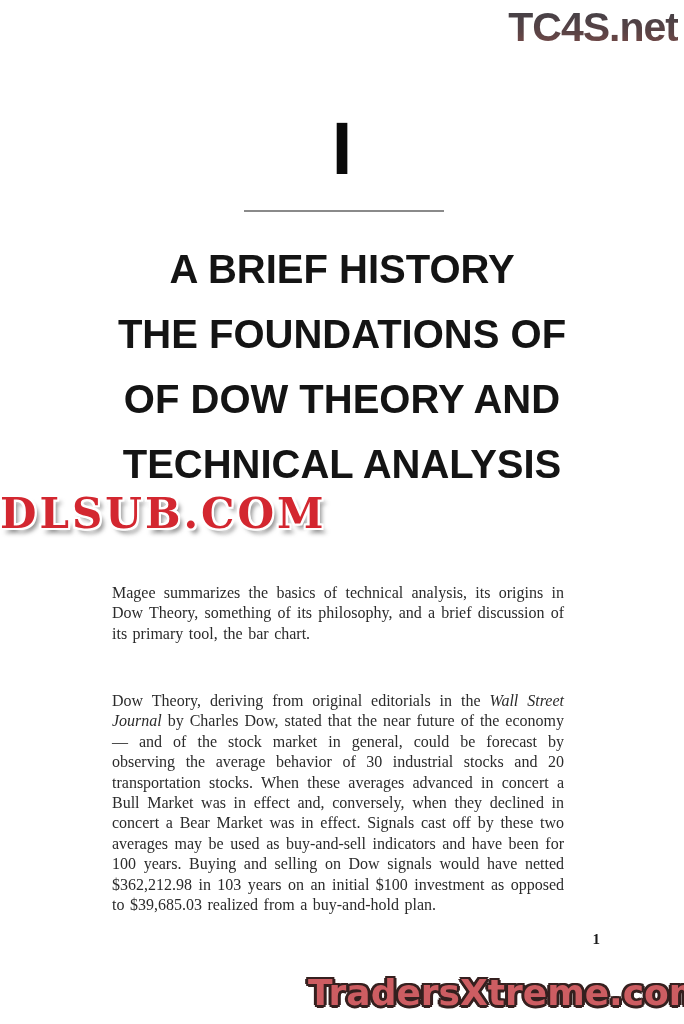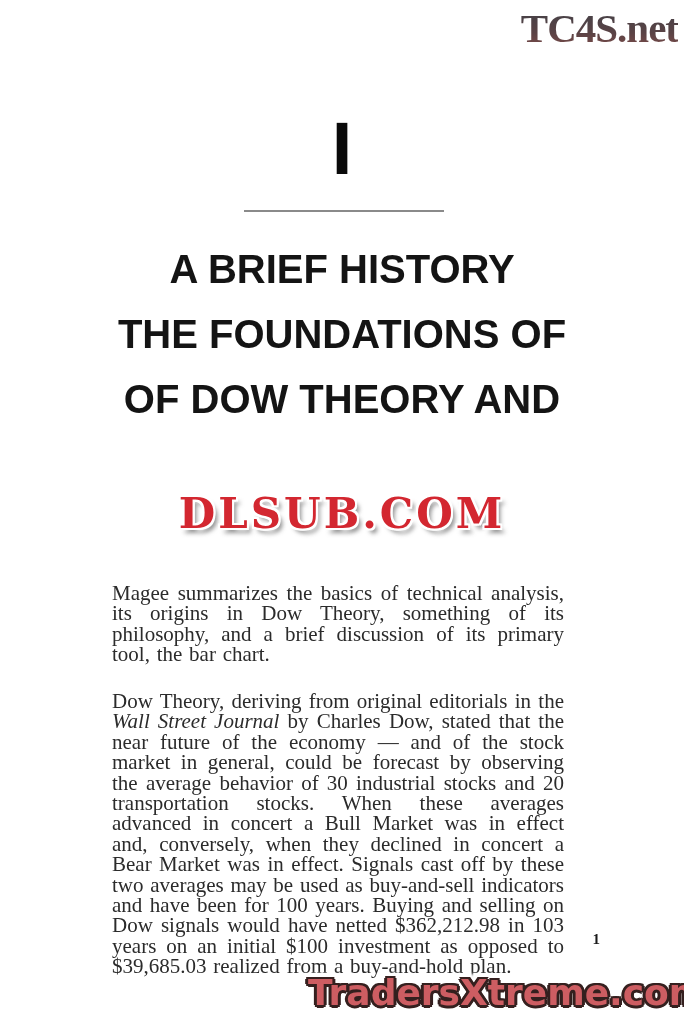--- a/index.html
+++ b/index.html
@@ -13,21 +13,21 @@
     margin: 0 auto;
     background: #ffffff;
     overflow: hidden;
   }
 
   
   .wm-top {
     position: absolute;
     top: 4px;
     right: 6px;
-    font-family: Liberation Serif, serif;
+    font-family: Liberation Sans, sans-serif;
     font-weight: bold;
     font-size: 41px;
     letter-spacing: -1px;
     background: linear-gradient(to bottom, #454147 15%, #5a4345 60%, #7d4b48 95%);
     -webkit-background-clip: text;
     background-clip: text;
     color: transparent;
     filter: blur(0.3px);
   }
 
@@ -68,41 +68,41 @@
     letter-spacing: 0px;
     color: #141414;
   }
 
   
   .wm-mid {
     position: absolute;
     top: 489px;
     left: 0;
     width: 100%;
-    text-align: center;
+    text-align: left;
     font-family: "DejaVu Serif", serif;
     font-weight: bold;
     font-size: 42px;
     letter-spacing: 3px;
     color: #d32730;
     text-shadow:
       -2px -2px 0 #ffffff, 2px -2px 0 #ffffff,
       -2px 2px 0 #ffffff, 2px 2px 0 #ffffff,
       0 -2px 0 #ffffff, 0 2px 0 #ffffff,
       -2px 0 0 #ffffff, 2px 0 0 #ffffff,
       4px 5px 4px rgba(90,90,90,0.65);
   }
 
   
   .body-text {
     position: absolute;
     left: 112px;
     width: 452px;
     font-family: "Liberation Serif", serif;
-    font-size: 21px;
+    font-size: 16px;
     line-height: 20.4px;
     color: #2b2b2b;
     text-align: justify;
     word-spacing: 1.5px;
   }
   .para-1 { top: 583px; }
   .para-2 { top: 691px; }
   .italic { font-style: italic; }
 
   
@@ -146,20 +146,21 @@
   <div class="wm-top">TC4S.net</div>
 
   <div class="chapter-num">I</div>
 
   <div class="divider"></div>
 
   <div class="title">
     <div>A BRIEF HISTORY</div>
     <div>THE FOUNDATIONS OF</div>
     <div>OF DOW THEORY AND</div>
+    <div>TECHNICAL ANALYSIS</div>
   </div>
 
   <div class="wm-mid">DLSUB.COM</div>
 
   <p class="body-text para-1">Magee summarizes the basics of technical analysis, its origins in Dow Theory, something of its philosophy, and a brief discussion of its primary tool, the bar chart.</p>
 
   <p class="body-text para-2"><span>Dow Theory, deriving from original editorials in the </span><span class="italic">Wall Street Journal</span><span> by Charles Dow, stated that the near future of the economy — and of the stock market in general, could be forecast by observing the average behavior of 30 industrial stocks and 20 transportation stocks. When these averages advanced in concert a Bull Market was in effect and, conversely, when they declined in concert a Bear Market was in effect. Signals cast off by these two averages may be used as buy-and-sell indicators and have been for 100 years. Buying and selling on Dow signals would have netted $362,212.98 in 103 years on an initial $100 investment as opposed to $39,685.03 realized from a buy-and-hold plan.</span></p>
 
   <div class="page-num">1</div>
 

